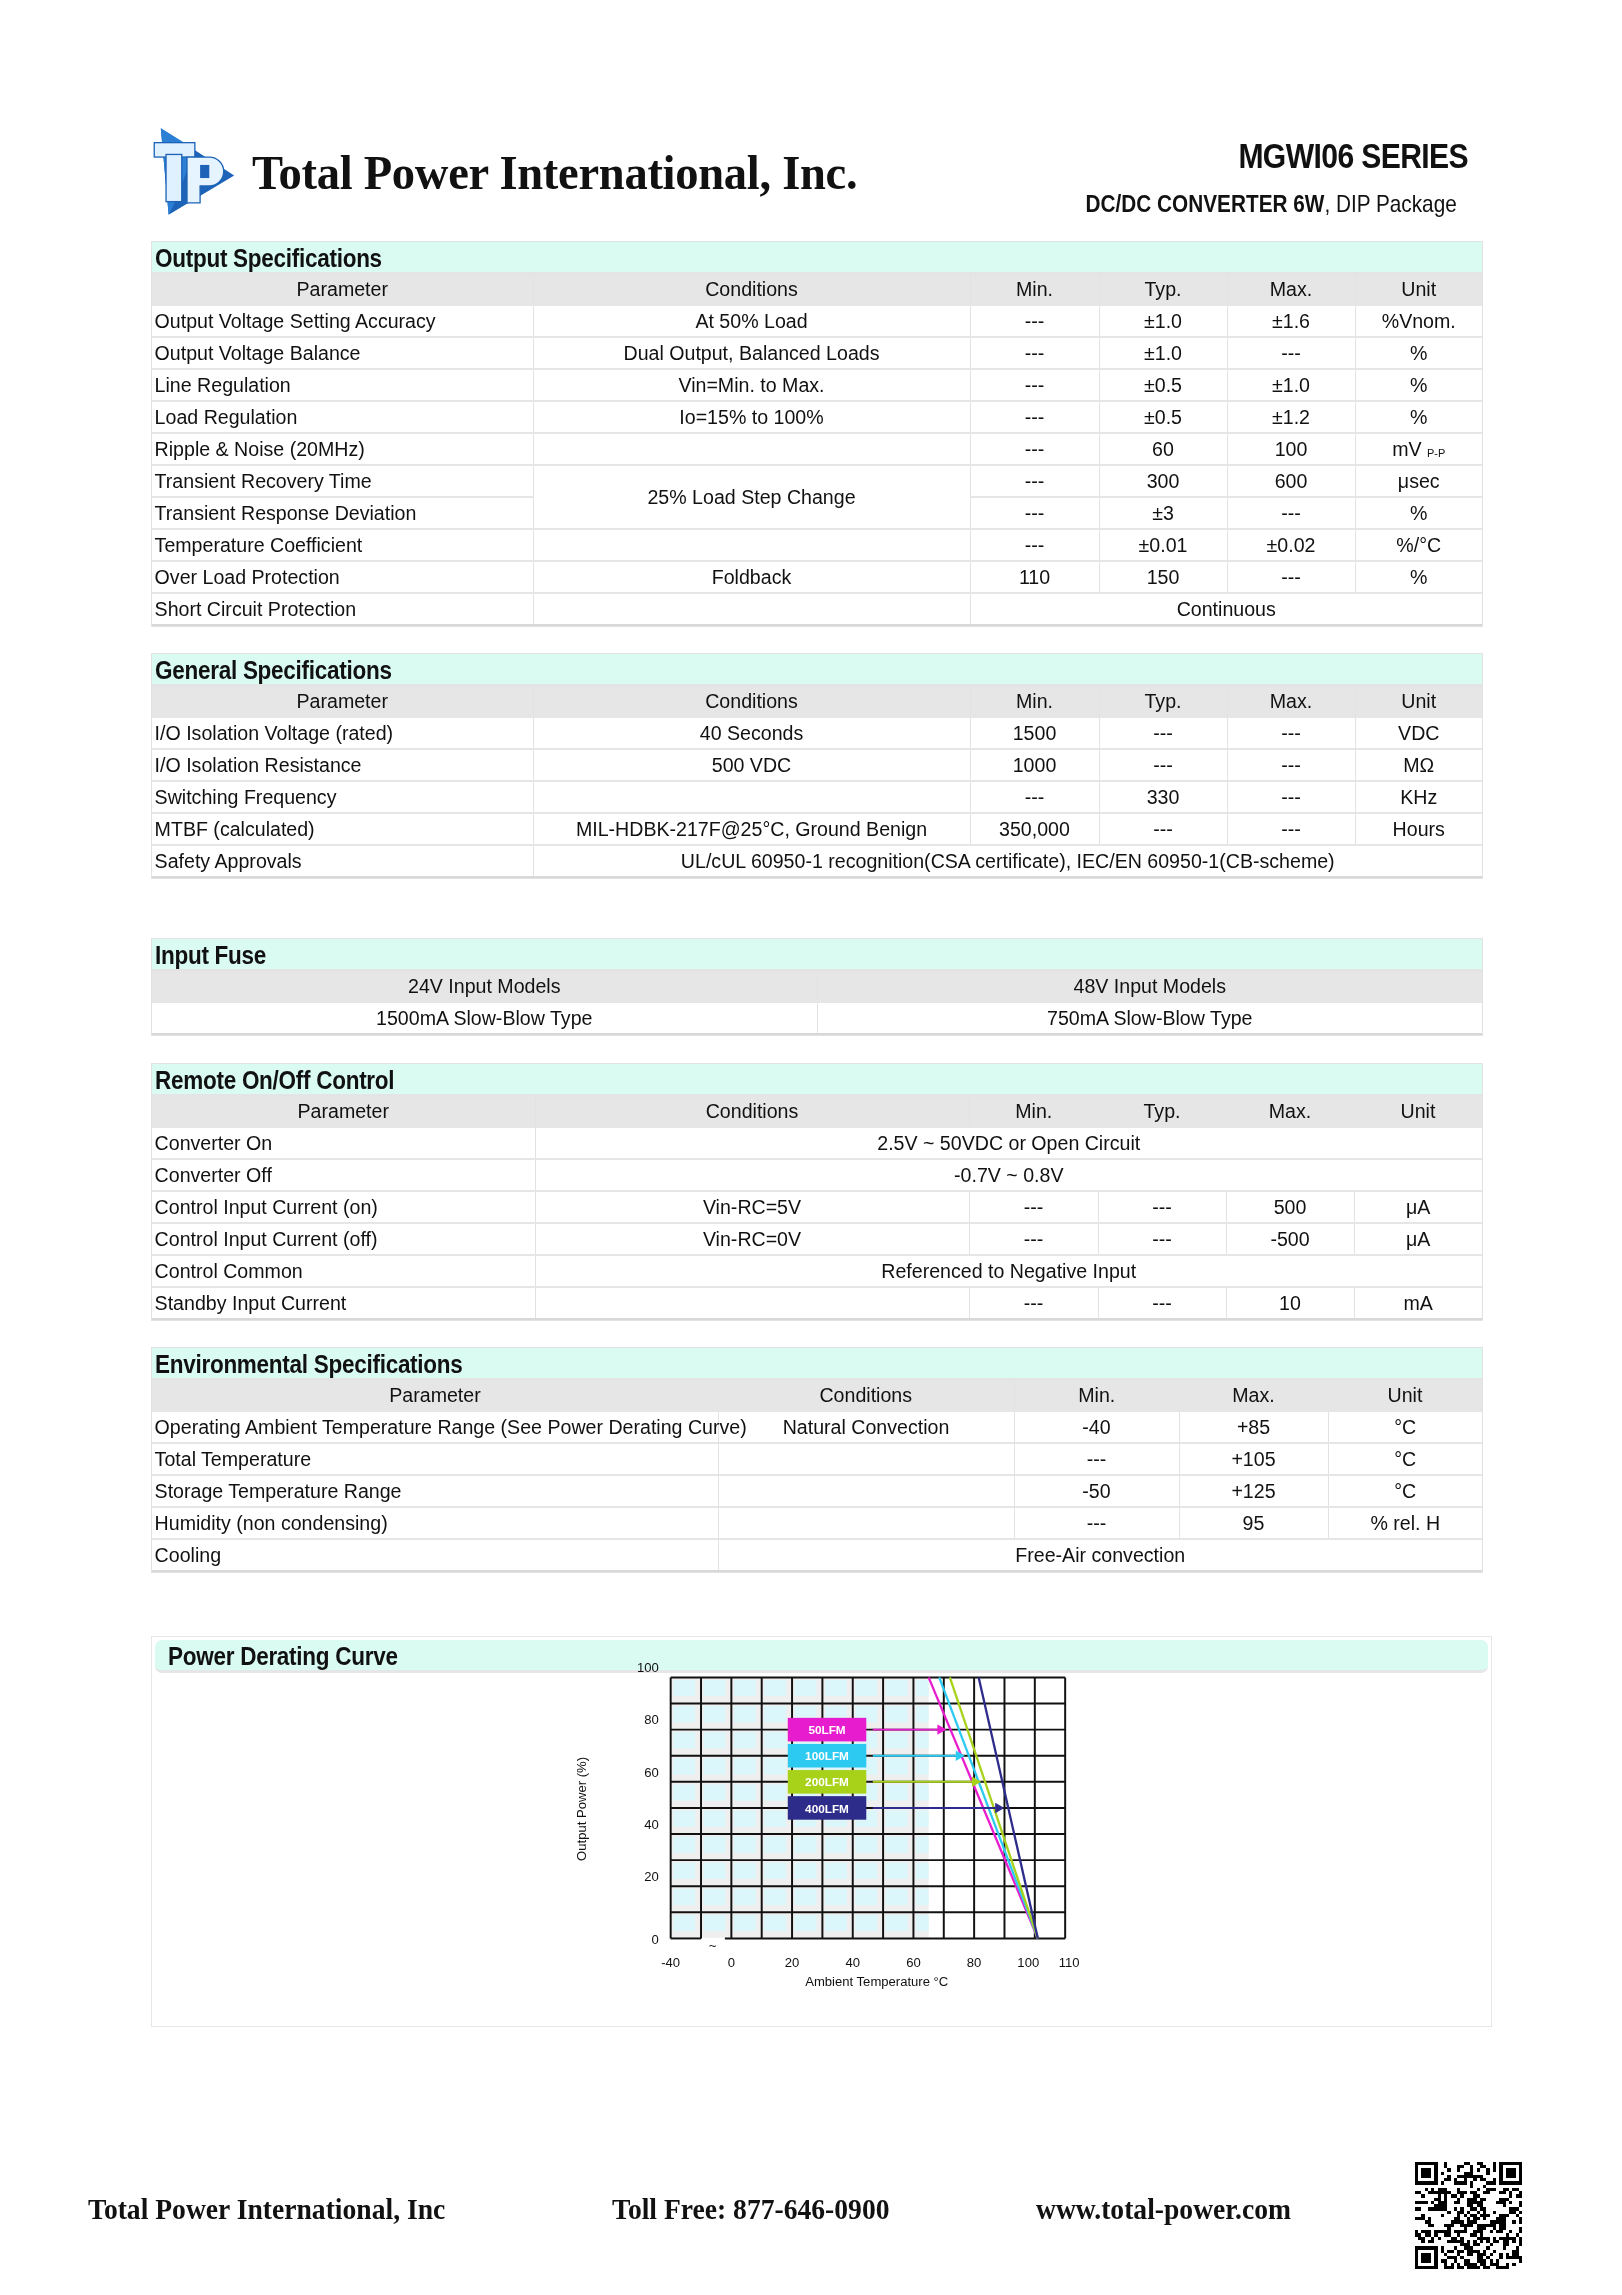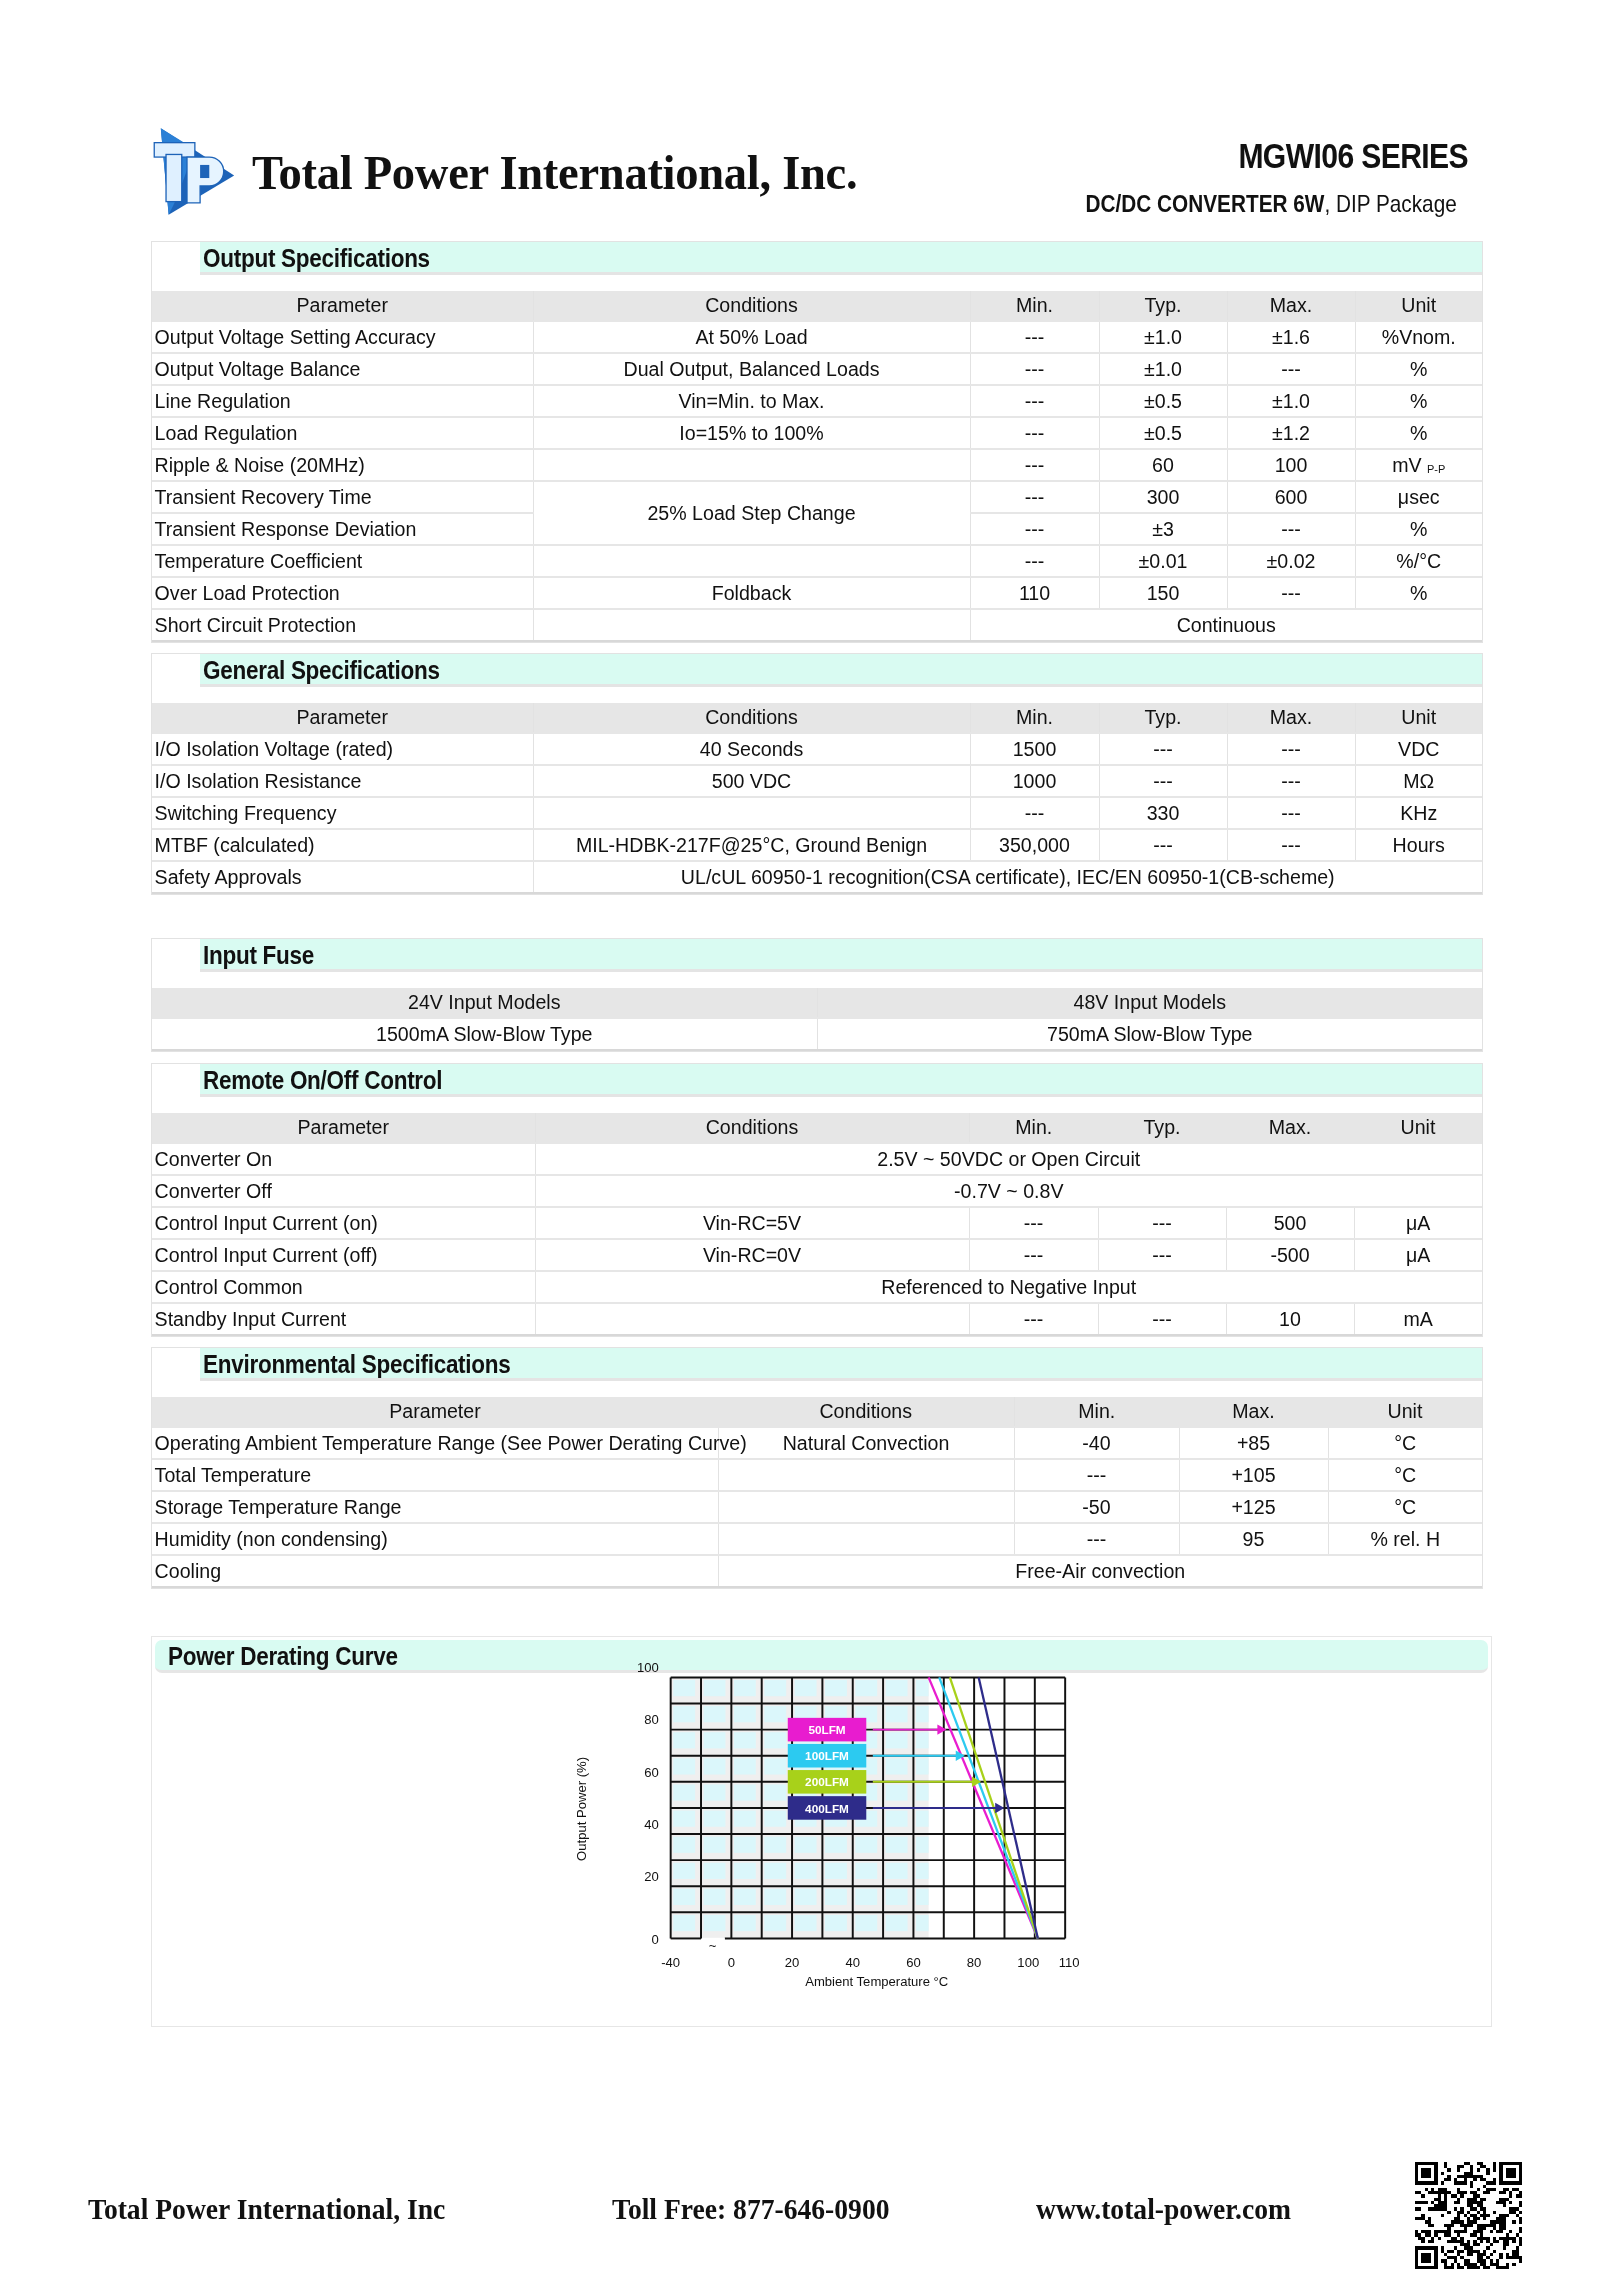--- a/index.html
+++ b/index.html
@@ -10,23 +10,23 @@
 
   
   #logo { left: 149px; top: 123px; width: 95px; height: 95px; }
   #company-name { left: 252px; top: 145px; font-family: "Liberation Serif", serif; font-weight: bold; font-size: 48px; letter-spacing: -0.3px; transform: scaleX(0.97); transform-origin: left; white-space: nowrap; }
   #series-title { right: 154px; top: 136px; font-weight: bold; font-size: 35px; letter-spacing: -0.7px; transform: scaleX(0.86); transform-origin: right; white-space: nowrap; }
   #series-subtitle { right: 165px; top: 191px; font-size: 23.6px; transform: scaleX(0.88); transform-origin: right; white-space: nowrap; }
   #series-subtitle b { font-weight: bold; }
 
   
   .section { position: absolute; left: 151px; width: 1332px; border: 1.3px solid #e2e2e2; background: #fff; }
-  .sec-title { height: 33px; background: #d9fbf2; border-bottom: 3.9px solid #e4e4e4; font-weight: bold; font-size: 25px; line-height: 33px; padding-left: 2.6px; white-space: nowrap; letter-spacing: -0.3px; margin-left: 48px; }
+  .sec-title { height: 33px; background: #d9fbf2; border-bottom: 3.9px solid #e4e4e4; font-weight: bold; font-size: 25px; line-height: 33px; padding-left: 2.6px; white-space: nowrap; letter-spacing: -0.3px; }
   .sec-title span { display: inline-block; transform: scaleX(0.9); transform-origin: left; }
-  table { width: 100%; border-collapse: collapse; table-layout: fixed; font-size: 19.6px; margin-top: 16px; }
+  table { width: 100%; border-collapse: collapse; table-layout: fixed; font-size: 19.6px; }
   td, th { height: 32px; border-bottom: 2.6px solid #e6e6e6; border-right: 1.3px solid #e2e2e2; text-align: center; font-weight: normal; white-space: nowrap; overflow: visible; padding: 0 1.3px; }
   th { background: #e6e6e6; height: 30px; }
   td:last-child, th:last-child { border-right: none; }
   tr:last-child td { border-bottom: 2.6px solid #d8d8d8; }
   td.left { text-align: left; padding-left: 2.6px; }
   .sub { font-size: 11px; vertical-align: -1.3px; }
 
   
   #derating { left: 151px; top: 1636px; width: 1341px; height: 391px; border: 1.3px solid #e6e6e6; }
   #derating .sec-title { margin: 2.6px 2.6px 0 2.6px; background: #d9fbf2; border-bottom: 3.9px solid #e6e6e6; padding-left: 13px; border-radius: 7px; }

